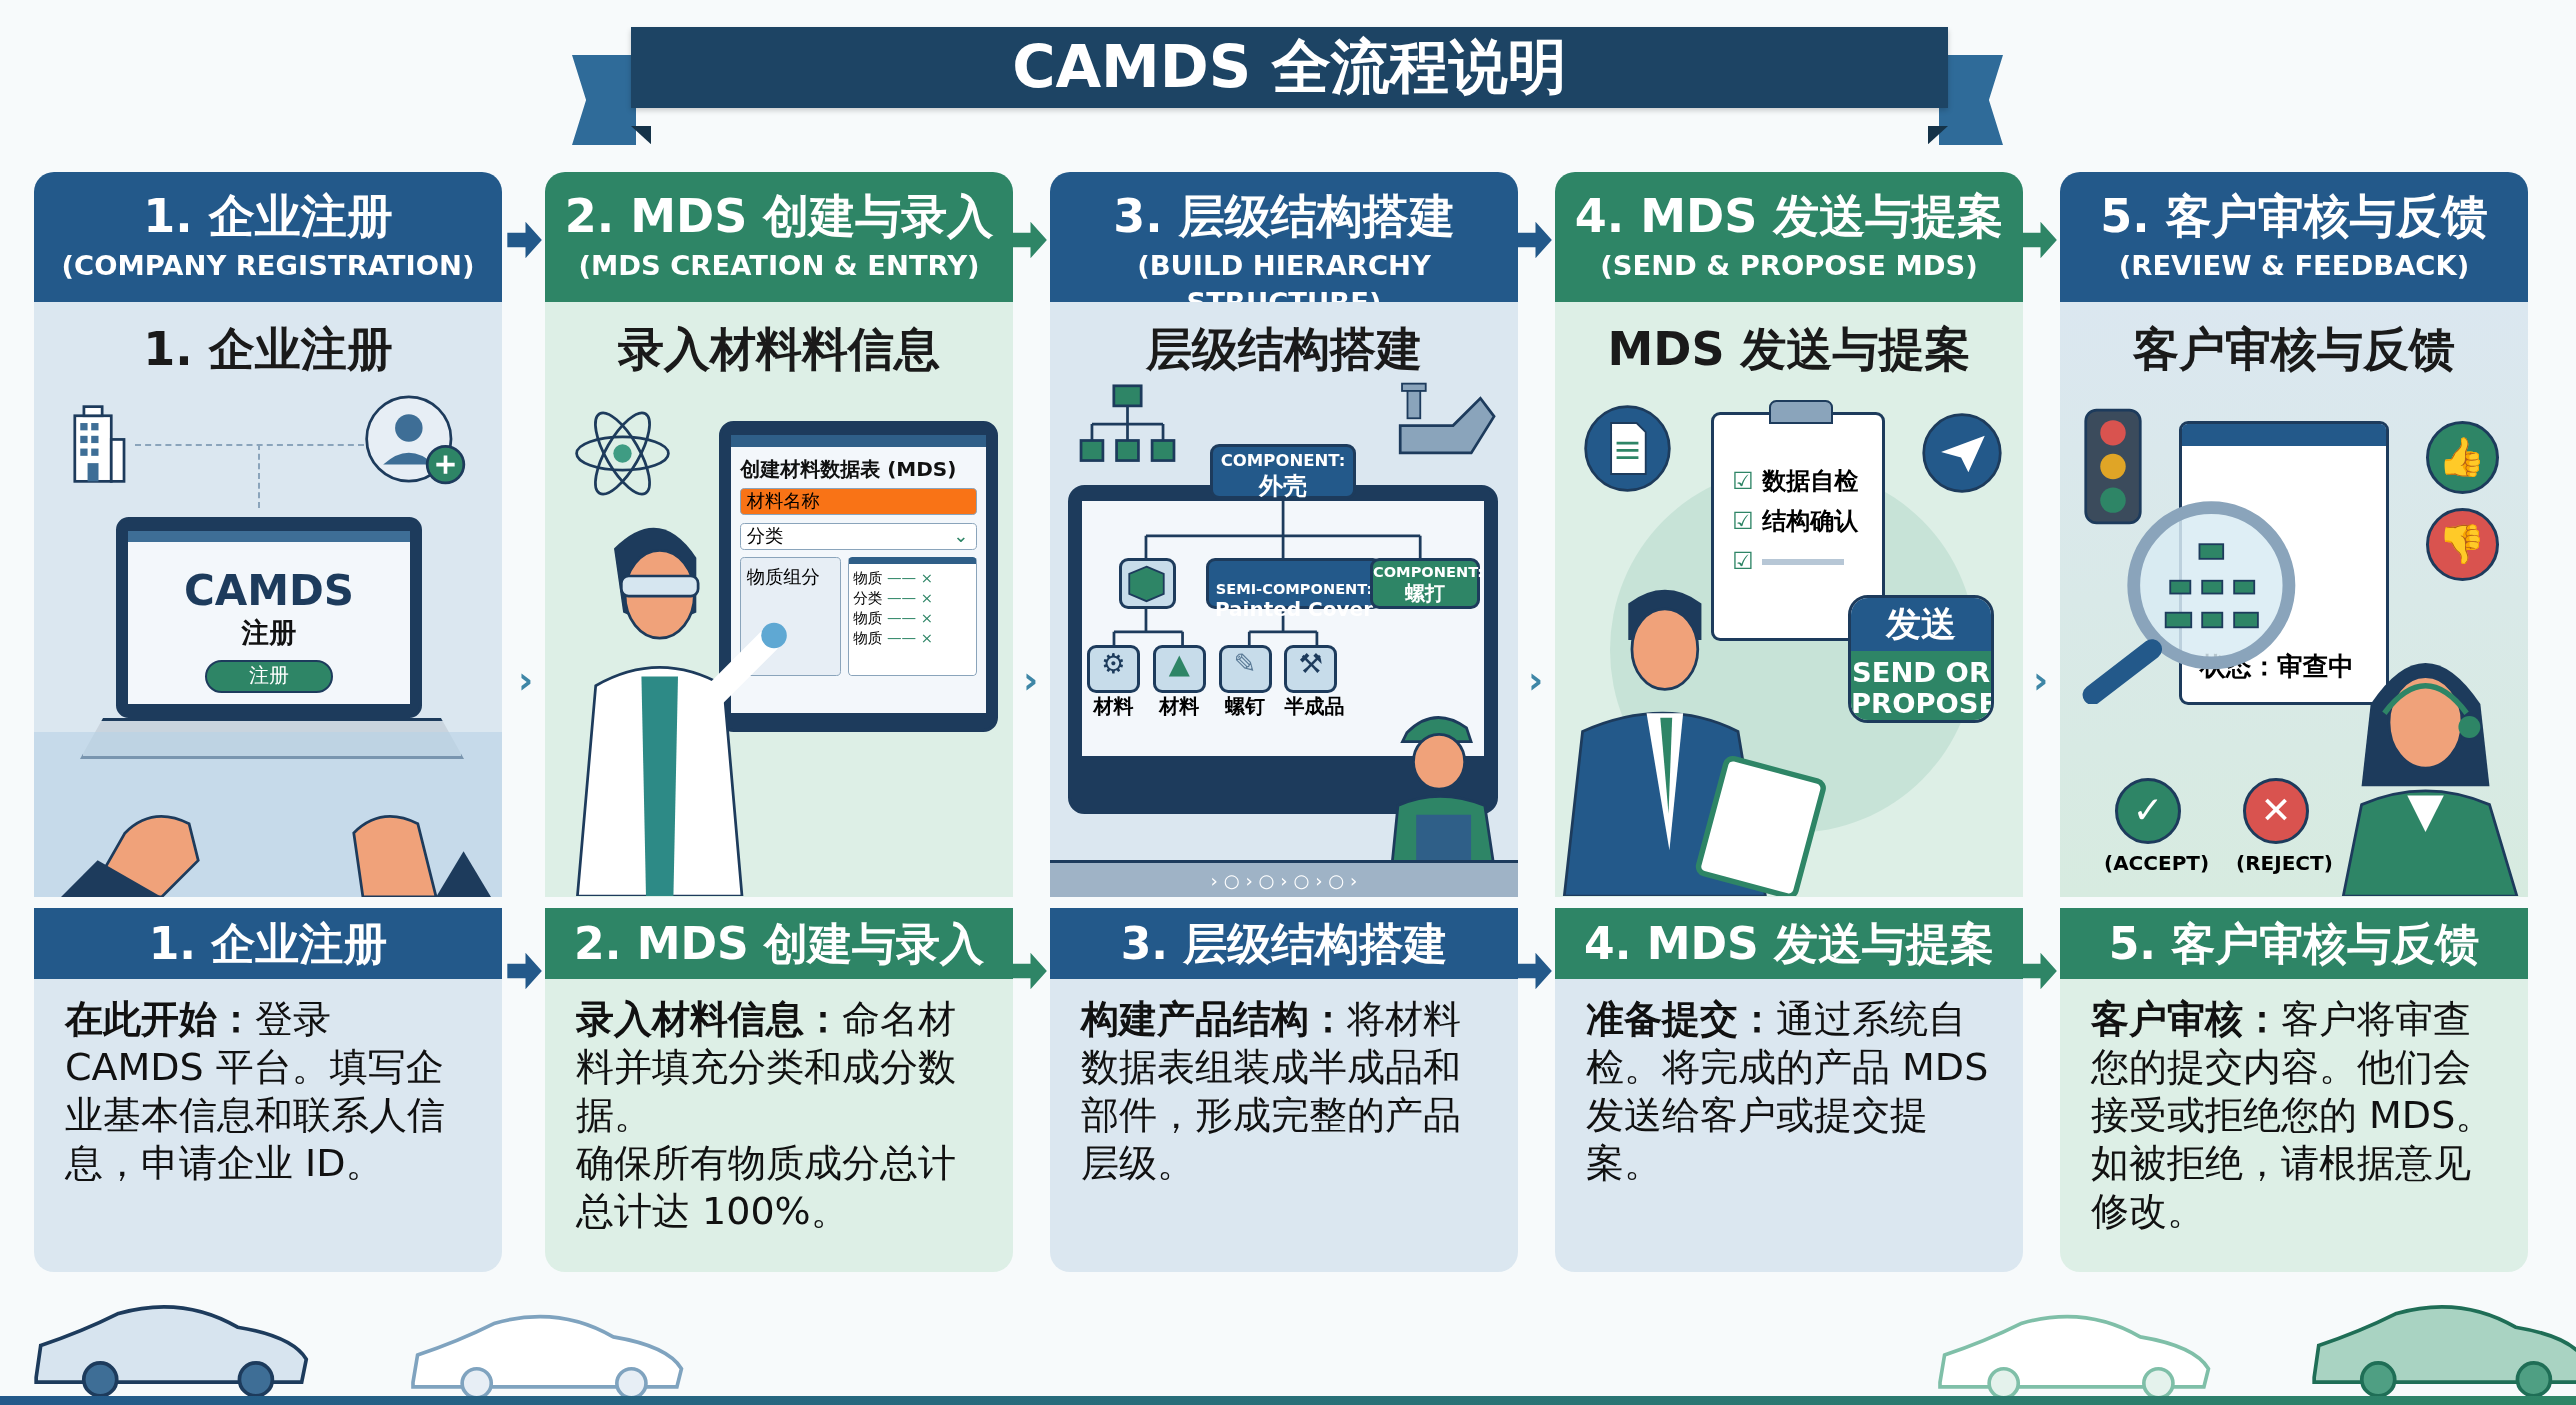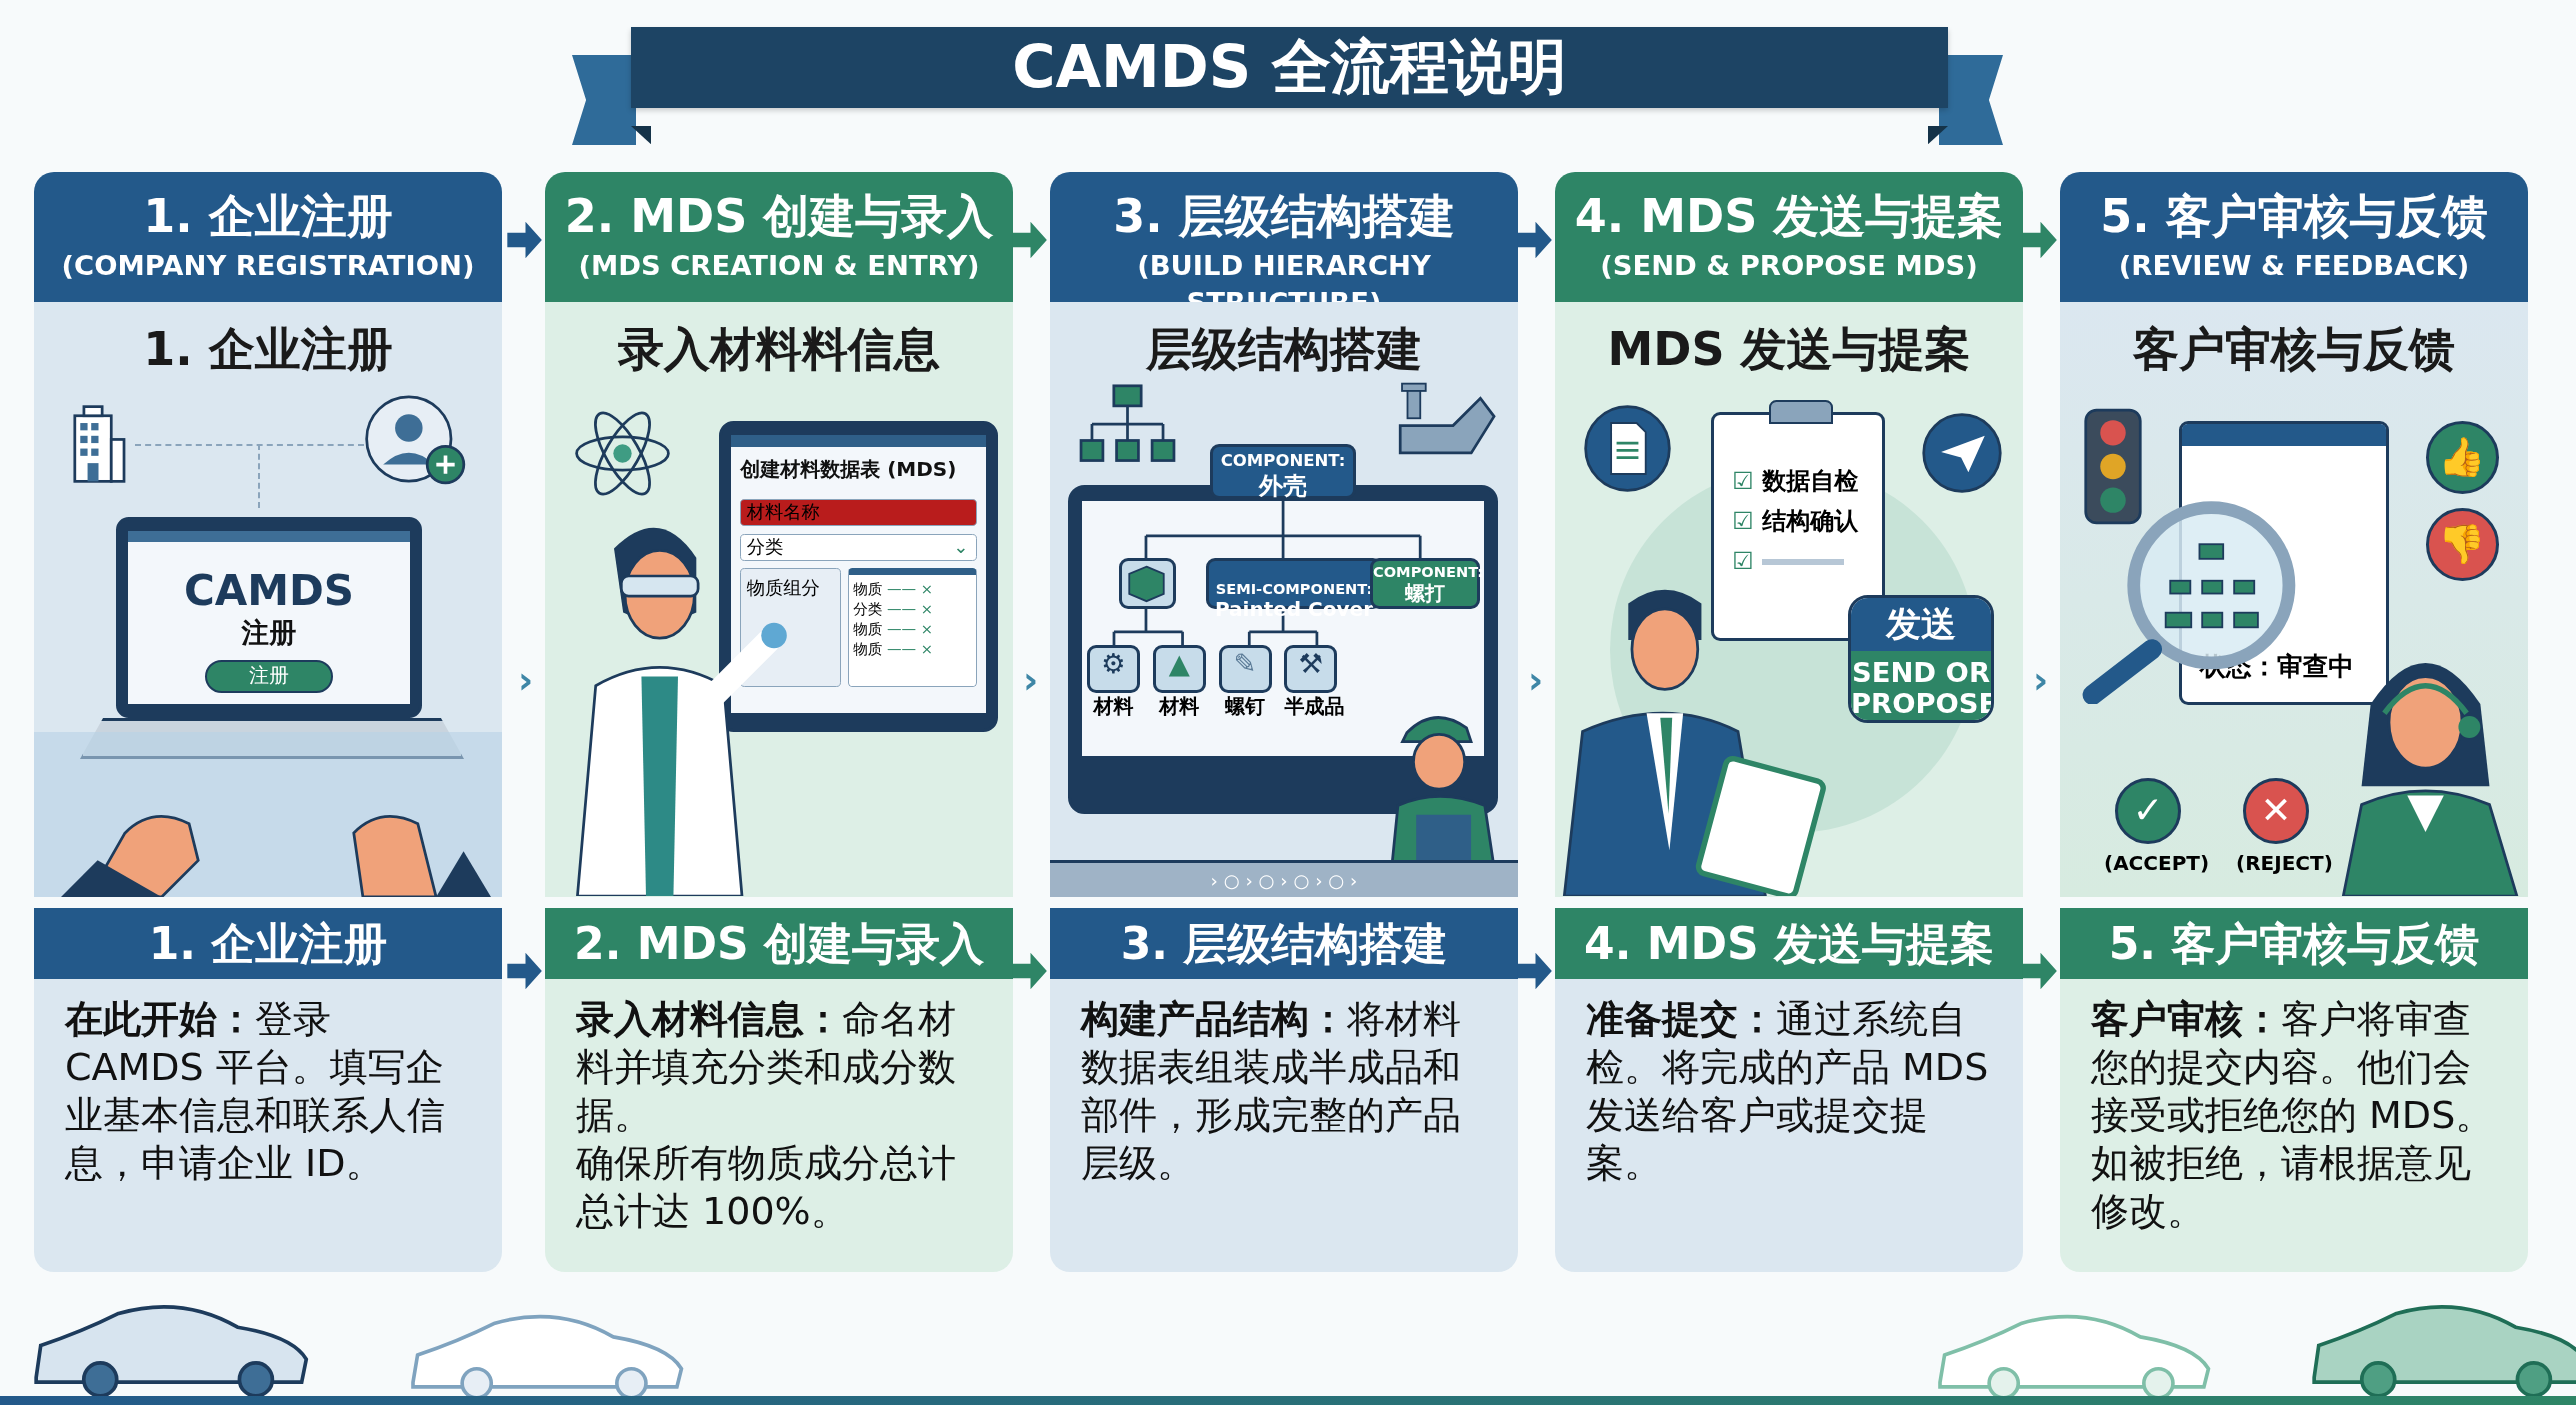--- a/index.html
+++ b/index.html
@@ -104,21 +104,21 @@
         <g fill="none" stroke="#1d3b5c" stroke-width="3">
           <ellipse cx="55" cy="55" rx="50" ry="18"></ellipse>
           <ellipse cx="55" cy="55" rx="50" ry="18" transform="rotate(60 55 55)"></ellipse>
           <ellipse cx="55" cy="55" rx="50" ry="18" transform="rotate(-60 55 55)"></ellipse>
         </g>
         <circle cx="55" cy="55" r="10" fill="#3f9c83"></circle>
       </svg>
     <div class="box" style="left:174px;top:119px;width:279px;height:311px;background:#1d3b5c;border-radius:14.6px">
       <div style="position:absolute;left:9.1px;top:11px;right:9.1px;bottom:16.5px;background:#f3f7fb;border-top:12.8px solid #2f5f88;padding:9.1px">
         <div style="font-size:20px;font-weight:bold;color:#111">创建材料数据表 (MDS)</div>
-        <div style="margin-top:16px;height:27.4px;border:1.8px solid #8aa4bb;border-radius:4.6px;font-size:18.3px;padding-left:5.5px;line-height:24px;background:#b91c1c">材料名称</div>
+        <div style="margin-top:5px;height:27.4px;border:1.8px solid #8aa4bb;border-radius:4.6px;font-size:18.3px;padding-left:5.5px;line-height:24px;background:#f97316">材料名称</div>
         <div style="margin-top:7.3px;height:27.4px;border:1.8px solid #8aa4bb;border-radius:4.6px;font-size:18.3px;padding-left:5.5px;line-height:24px;background:#fff;position:relative"><span>分类</span><span style="position:absolute;right:7.3px;color:#2e8566">⌄</span></div>
         <div style="margin-top:7.3px;display:flex;gap:7.3px">
           <div style="width:101px;height:119px;border:1.8px solid #8aa4bb;border-radius:4.6px;font-size:18.3px;padding:5.5px;background:#e7eef5">物质组分</div>
           <div style="flex:1;border:1.8px solid #8aa4bb;border-top:7.3px solid #2f5f88;border-radius:4.6px;font-size:14.6px;padding:3.7px;background:#fff;line-height:20px">
             <div><span>物质</span> <span style="color:#2e8566">—— ×</span></div>
             <div><span>分类</span> <span style="color:#2e8566">—— ×</span></div>
             <div><span>物质</span> <span style="color:#2e8566">—— ×</span></div>
             <div><span>物质</span> <span style="color:#2e8566">—— ×</span></div>
           </div>
         </div>

